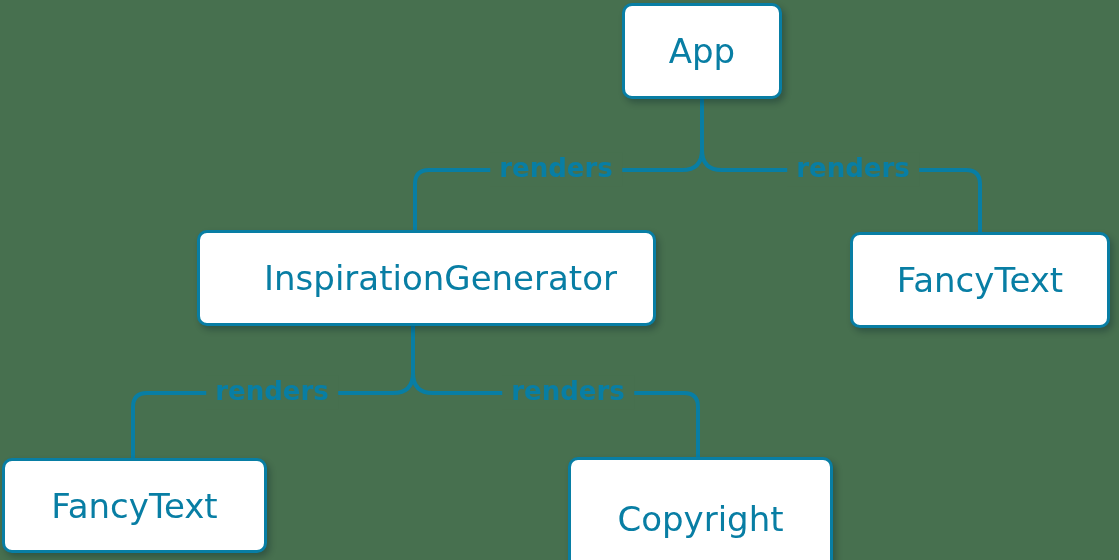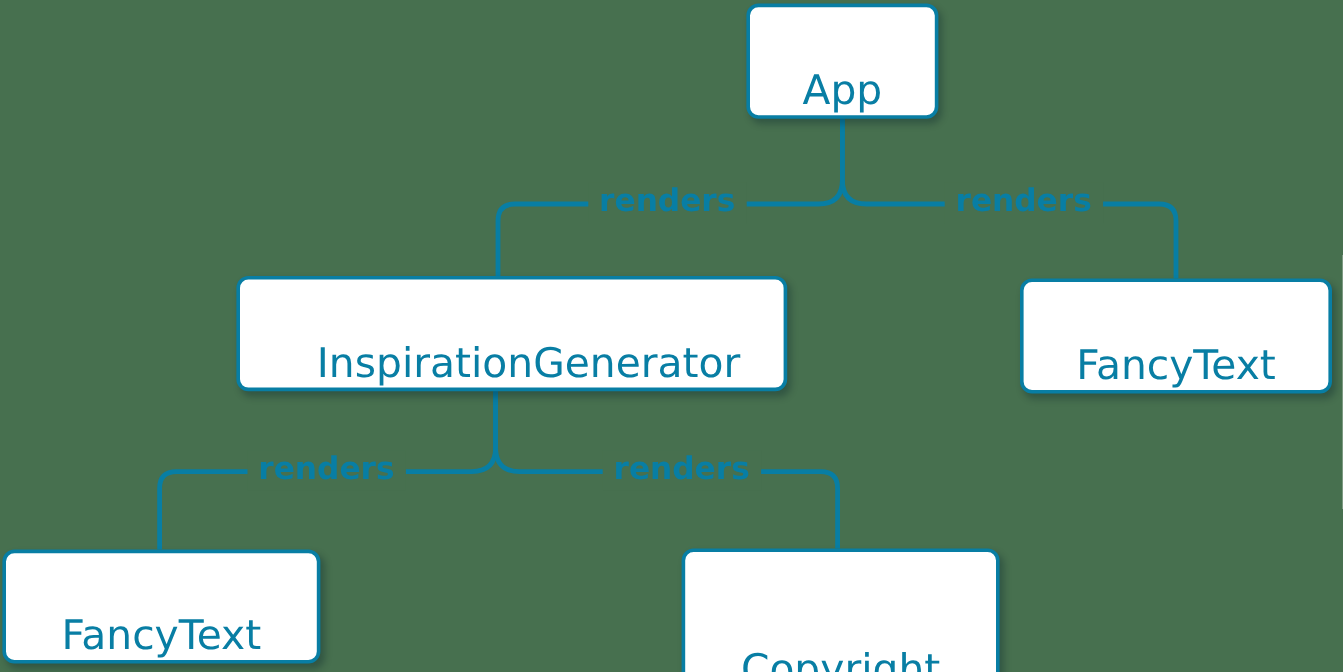--- a/index.html
+++ b/index.html
@@ -21,21 +21,21 @@
     stroke: var(--accent, #087ea4);
     stroke-width: 4;
   }
   .node {
     position: absolute;
     box-sizing: border-box;
     background: var(--node-fill, #ffffff);
     border: 3px solid var(--accent, #087ea4);
     border-radius: 10px;
     display: flex;
-    align-items: flex-end;
+    align-items: center;
     justify-content: center;
     color: var(--accent, #087ea4);
     font-size: 34px;
     font-weight: 500;
     box-shadow: 3px 4px 6px rgba(0, 25, 40, 0.30);
     white-space: nowrap;
   }
   .edge-label {
     position: absolute;
     transform: translate(-50%, -50%);

